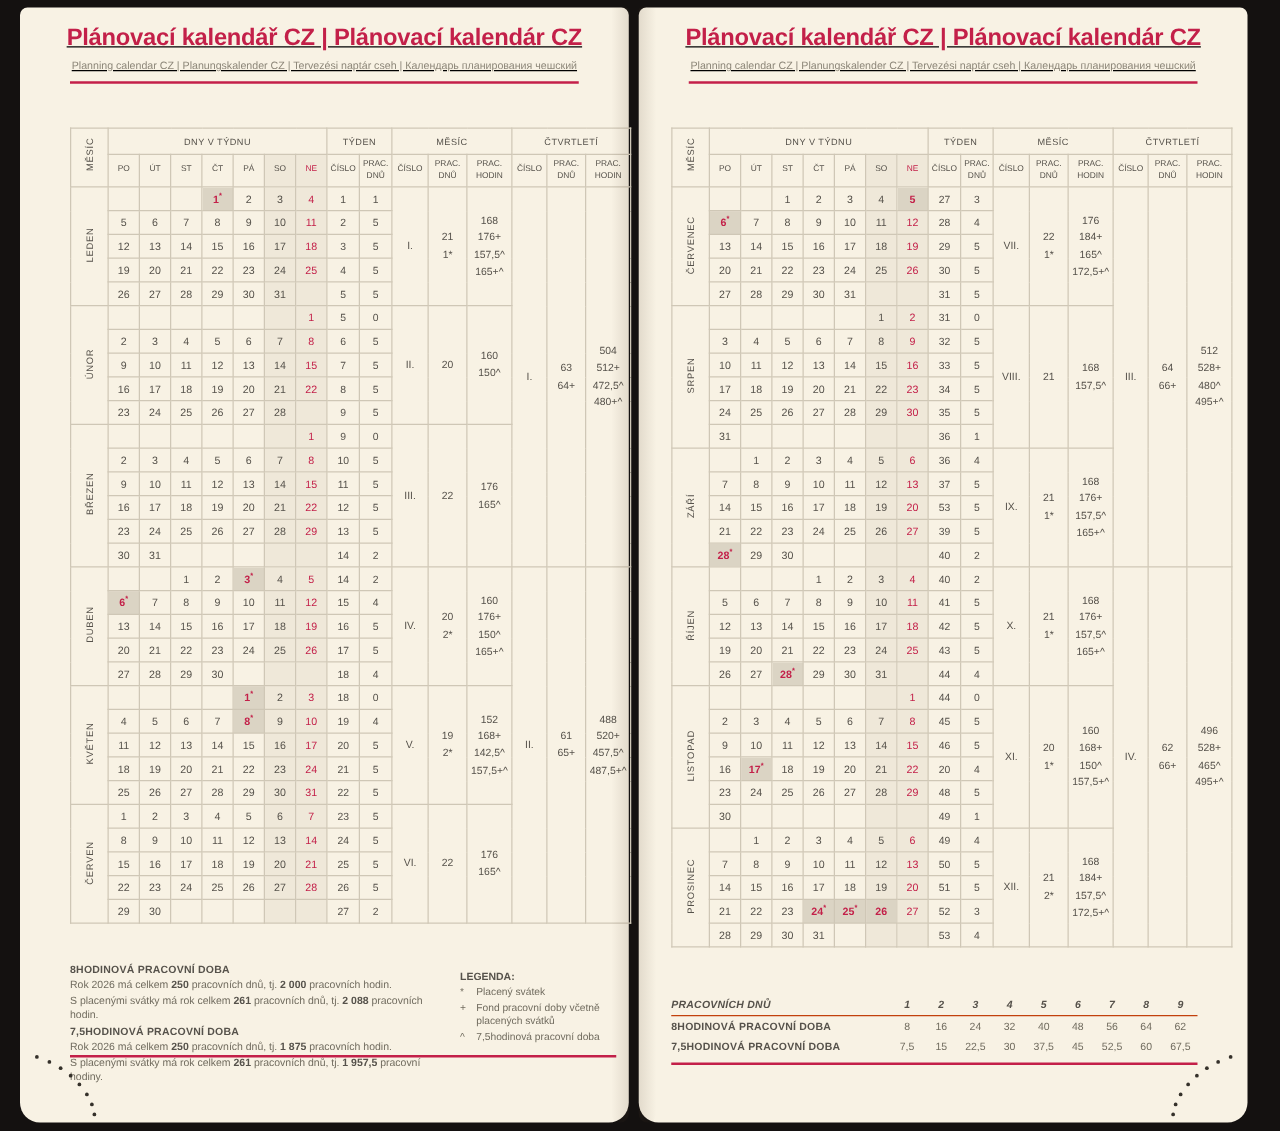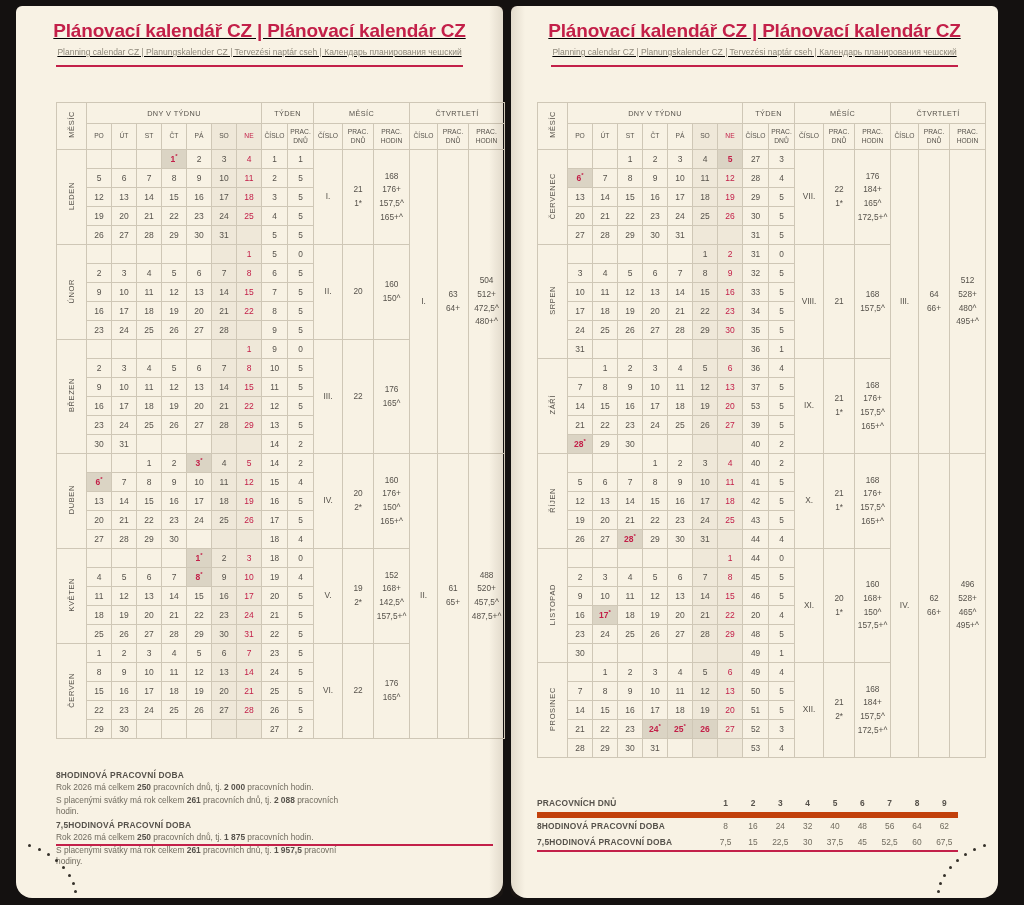--- a/index.html
+++ b/index.html
@@ -64,21 +64,21 @@
   .legend-sym{flex:0 0 13px;color:#716c5f;}
   .legend-txt{flex:1;}
 
   .bottom-rule{position:absolute;height:2px;background:var(--accent);}
   .page--left .bottom-rule{left:40px;right:10px;top:838px;}
   .page--right .bottom-rule{left:26px;right:40px;top:844px;}
 
   .worktable{position:absolute;top:789px;}
   .page--right .worktable{left:26px;right:40px;}
   .wt-row{display:flex;align-items:baseline;padding:3px 0;}
-  .wt-head{border-bottom:6px solid #c2410c;padding-bottom:4px;}
+  .wt-head{border-bottom:1px solid #c2410c;padding-bottom:4px;font-style:italic;}
   .wt-label{flex:0 0 175px;font-size:8.4px;font-weight:bold;color:var(--ink);letter-spacing:.2px;}
   .wt-cell{flex:1;text-align:center;font-size:8.4px;color:#716c5f;}
   .wt-head .wt-cell{font-weight:bold;color:var(--ink);}
 
   .dot{position:absolute;width:3px;height:3px;border-radius:50%;background:#35312a;}
 </style>
 </head>
 <body>
 
 <div class="page page--left">
@@ -508,20 +508,35 @@
         </tbody>
       </table>
   </div>
   <div class="footer-left">
       <div class="foot-title">8HODINOVÁ PRACOVNÍ DOBA</div>
       <div class="foot-line"><span>Rok 2026 má celkem </span><span class="b">250</span><span> pracovních dnů, tj. </span><span class="b">2 000</span><span> pracovních hodin.</span></div>
       <div class="foot-line"><span>S placenými svátky má rok celkem </span><span class="b">261</span><span> pracovních dnů, tj. </span><span class="b">2 088</span><span> pracovních hodin.</span></div>
       <div class="foot-title">7,5HODINOVÁ PRACOVNÍ DOBA</div>
       <div class="foot-line"><span>Rok 2026 má celkem </span><span class="b">250</span><span> pracovních dnů, tj. </span><span class="b">1 875</span><span> pracovních hodin.</span></div>
       <div class="foot-line"><span>S placenými svátky má rok celkem </span><span class="b">261</span><span> pracovních dnů, tj. </span><span class="b">1 957,5</span><span> pracovní hodiny.</span></div>
+    </div>
+  <div class="legend">
+      <div class="legend-title">LEGENDA:</div>
+      <div class="legend-item">
+        <span class="legend-sym">*</span>
+        <span class="legend-txt">Placený svátek</span>
+      </div>
+      <div class="legend-item">
+        <span class="legend-sym">+</span>
+        <span class="legend-txt">Fond pracovní doby včetně placených svátků</span>
+      </div>
+      <div class="legend-item">
+        <span class="legend-sym">^</span>
+        <span class="legend-txt">7,5hodinová pracovní doba</span>
+      </div>
     </div>
   <div class="bottom-rule"></div>
 <div class="dot" style="left: 12px; top: 838px;"></div>
     <div class="dot" style="left: 22px; top: 842px;"></div>
     <div class="dot" style="left: 31px; top: 847px;"></div>
     <div class="dot" style="left: 39px; top: 853px;"></div>
     <div class="dot" style="left: 46px; top: 860px;"></div>
     <div class="dot" style="left: 52px; top: 868px;"></div>
     <div class="dot" style="left: 56px; top: 876px;"></div>
     <div class="dot" style="left: 58px; top: 884px;"></div>

